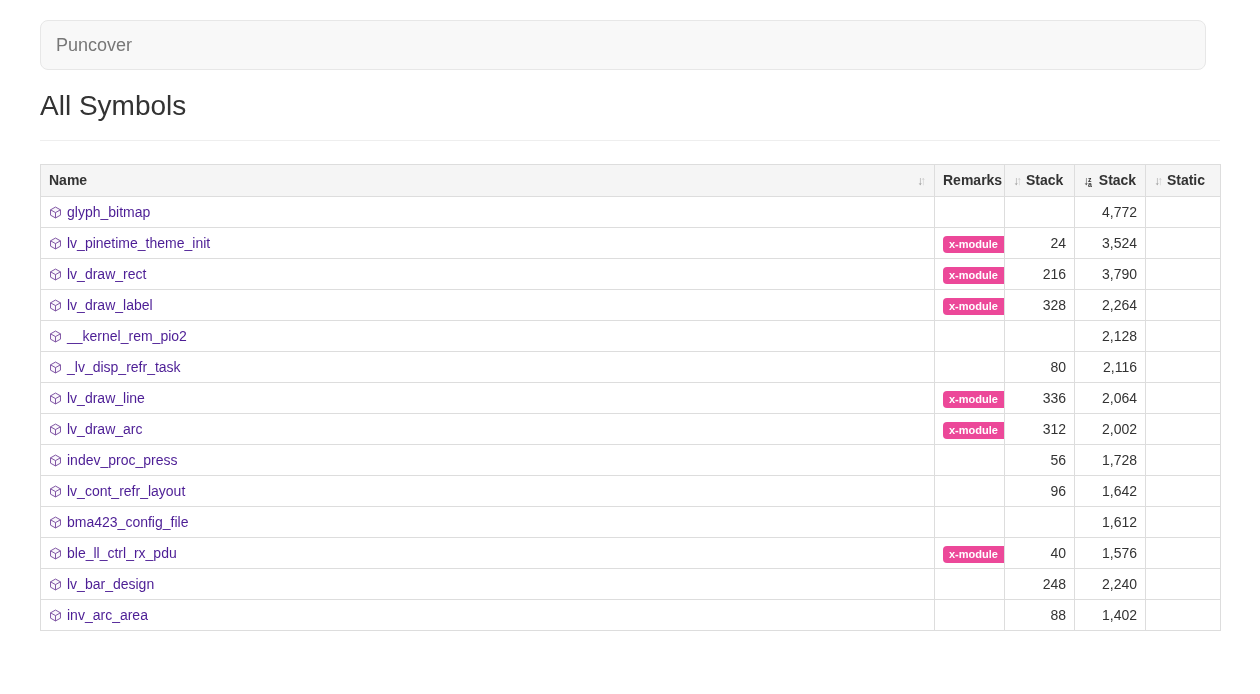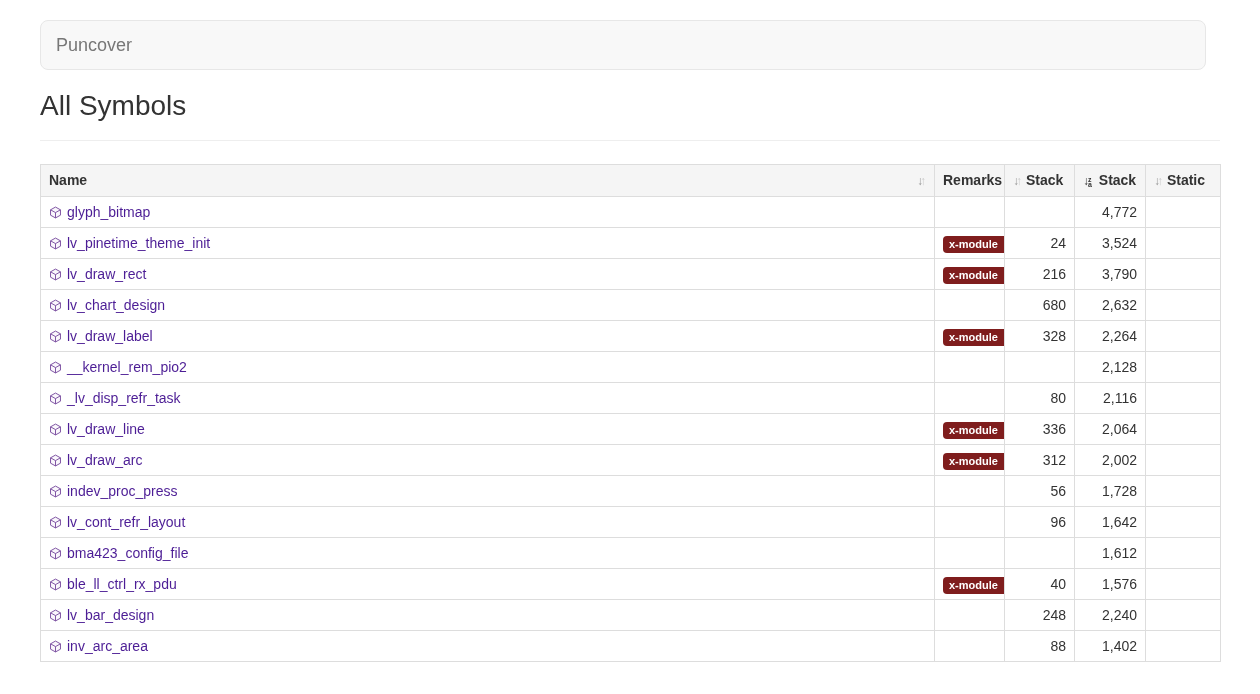--- a/index.html
+++ b/index.html
@@ -104,21 +104,21 @@
     font-size: 7px;
     line-height: 5px;
     font-weight: bold;
     color: #333;
     vertical-align: 3px;
     margin-left: -1px;
   }
   
   .badge-xmodule {
     display: inline-block;
-    background: #7f1d1d;
+    background: #ec4899;
     color: #fff;
     font-size: 11px;
     font-weight: bold;
     line-height: 12px;
     padding: 2px 20px 3px 6px;
     border-radius: 4px;
   }
 </style>
 </head>
 <body>
@@ -204,34 +204,20 @@
       </svg><a href="#">lv_draw_rect</a>
     </td>
     <td class="td-remarks">
       <span class="badge-xmodule">x-module</span>
     </td>
     <td class="td-num">216</td>
     <td class="td-num">3,790</td>
     <td class="td-num"></td>
   </tr>
 
-  <tr>
-    <td class="td-name">
-      <svg class="cube-icon" width="13" height="13" viewBox="0 0 16 16">
-        <path d="M8 1.3 L14.1 4.7 V11.3 L8 14.7 L1.9 11.3 V4.7 Z" fill="#faf7fc" stroke="#7c51a1" stroke-width="1.2" stroke-linejoin="round"></path>
-        <path d="M1.9 4.7 L8 8.1 L14.1 4.7 M8 8.1 V14.7" fill="none" stroke="#7c51a1" stroke-width="1.2" stroke-linejoin="round"></path>
-      </svg><a href="#">lv_chart_design</a>
-    </td>
-    <td class="td-remarks">
-      
-    </td>
-    <td class="td-num">680</td>
-    <td class="td-num">2,632</td>
-    <td class="td-num"></td>
-  </tr>
 
   <tr>
     <td class="td-name">
       <svg class="cube-icon" width="13" height="13" viewBox="0 0 16 16">
         <path d="M8 1.3 L14.1 4.7 V11.3 L8 14.7 L1.9 11.3 V4.7 Z" fill="#faf7fc" stroke="#7c51a1" stroke-width="1.2" stroke-linejoin="round"></path>
         <path d="M1.9 4.7 L8 8.1 L14.1 4.7 M8 8.1 V14.7" fill="none" stroke="#7c51a1" stroke-width="1.2" stroke-linejoin="round"></path>
       </svg><a href="#">lv_draw_label</a>
     </td>
     <td class="td-remarks">
       <span class="badge-xmodule">x-module</span>

